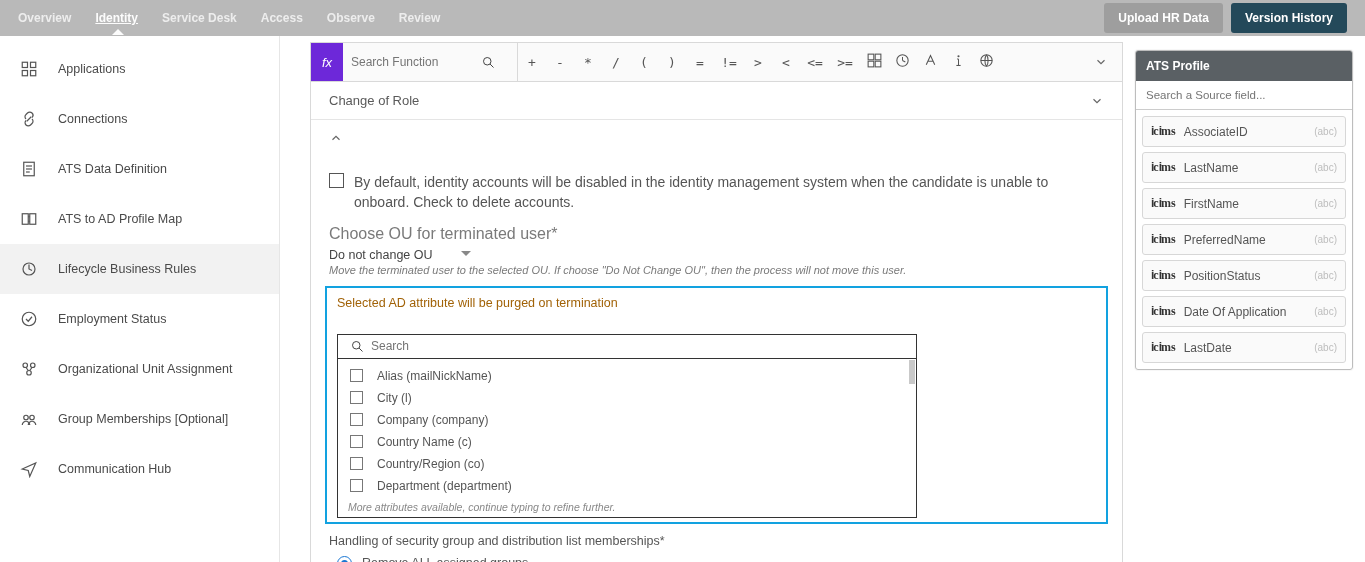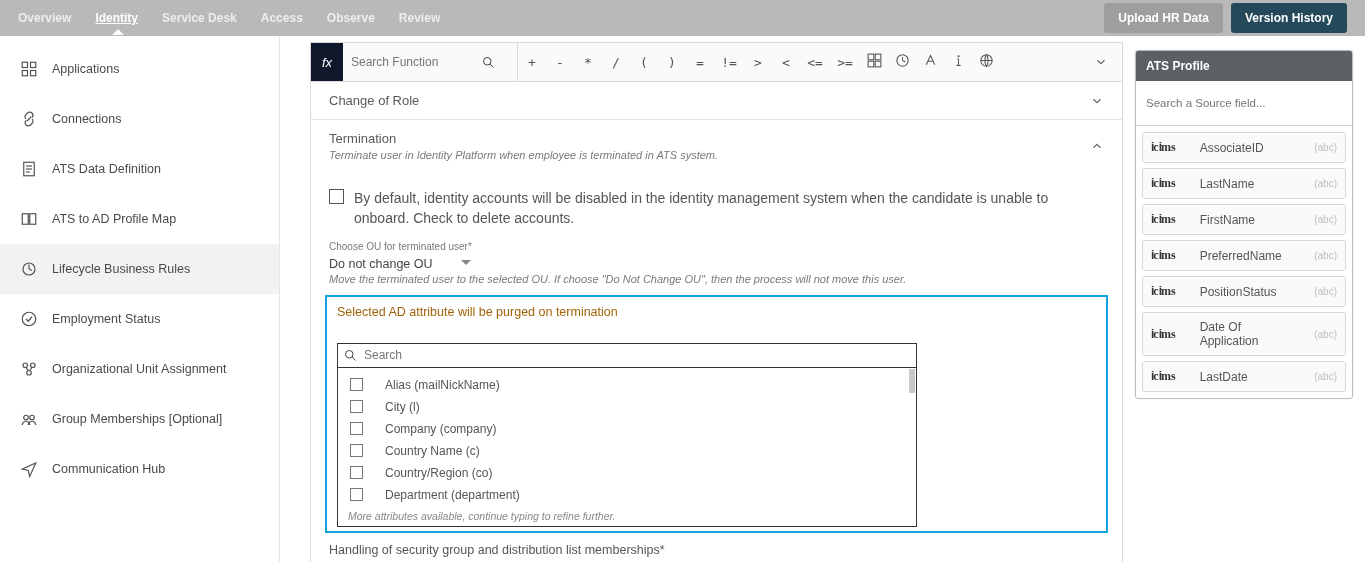--- a/index.html
+++ b/index.html
@@ -12,70 +12,70 @@
   .topnav .tab.active-sub { opacity: .97; position: relative; text-decoration: underline; }
   .topnav .tab.active-sub::after { content:''; position:absolute; left: 40%; bottom:-10px; border:6px solid transparent; border-bottom-color:#fff; }
   .topnav .spacer { flex: 1; }
   .topbtn { font-size: 12px; font-weight: 600; padding: 8px 14px; border-radius: 3px; border: none; cursor: pointer; text-align: center; }
   .btn-grey { background: #9e9e9e; color: #fff; margin-right: 8px; }
   .btn-dark { background: #24495a; color: #fff; }
 
   
   .body { display: flex; height: calc(562px - 36px); }
   .sidebar { width: 280px; border-right: 1px solid #e6e6e6; padding-top: 8px; overflow-y: auto; }
-  .sidebar-item { display: flex; align-items: center; gap: 14px; padding: 16px 20px; font-size: 12.5px; color: #4a4a4a; cursor: pointer; }
+  .sidebar-item { display: flex; align-items: center; gap: 20px; padding: 16px 20px; font-size: 12.5px; color: #4a4a4a; cursor: pointer; }
   .sidebar-item.selected { background: #f2f2f2; }
   .sidebar-item .icon { width: 18px; height: 18px; display:inline-flex; align-items:center; justify-content:center; color:#555;}
   .sidebar-item svg { width: 18px; height: 18px; stroke:#555; fill:none; stroke-width:1.6;}
 
   .main { flex: 1; overflow-y: auto; padding: 0 12px 20px 30px; position:relative;}
   .toolbar { display:flex; align-items:center; height:40px; border:1px solid #d9d9d9; background:#fafafa; margin-top:6px;}
-  .fx { width:32px; height:100%; background:#0f172a; color:#fff; font-style:italic; font-size:13px; display:flex;align-items:center;justify-content:center;}
+  .fx { width:32px; height:100%; background:#6d28d9; color:#fff; font-style:italic; font-size:13px; display:flex;align-items:center;justify-content:center;}
   .fn-search { flex: 0 0 175px; display:flex; align-items:center; border-right:1px solid #d9d9d9; padding:0 8px; height:100%;}
   .fn-search input { border:none; outline:none; font-size:12px; width: 130px; background:transparent;}
   .search-svg{width:15px;height:15px;stroke:#444;fill:none;stroke-width:1.6;}
   .ops { display:flex; align-items:center; gap:0; height:100%;}
   .op { width:28px; text-align:center; font-size:13px; color:#555; font-family:monospace; cursor:pointer;}
   .op.wide{width:30px;}
   .op.svg svg{width:17px;height:17px;stroke:#555;fill:none;stroke-width:1.5;}
   .chev-wrap{flex:1;display:flex;justify-content:flex-end;padding-right:14px;}
   .chev{ width:14px;height:14px; stroke:#666;fill:none;stroke-width:2;}
 
   .acc-wrap{border:1px solid #d9d9d9;border-top:none;}
   .acc-head{display:flex;justify-content:space-between;align-items:center;padding:11px 18px;font-size:13px;color:#5a5a5a;border-bottom:1px solid #e5e5e5;cursor:pointer;}
   .acc-sub{font-size:11px;color:#7a7a7a;font-style:italic;margin-top:3px;}
   .acc-body{padding:8px 18px 16px 18px;}
   .chk-row{display:flex;gap:10px;align-items:flex-start;margin:8px 0 12px 0;}
   .chkbox{width:15px;height:15px;border:1.8px solid #555;margin-top:1px;flex-shrink:0;cursor:pointer;}
   .chk-text{font-size:14px;color:#555;line-height:1.45;}
-  .field-label{font-size:10px;color:#7a7a7a;}
+  .field-label{font-size:16px;color:#7a7a7a;}
   .select-mock{display:inline-flex;align-items:center;gap:28px;font-size:12.5px;color:#444;margin:5px 0 2px 0;cursor:pointer;}
   .caret{display:inline-block;border:5px solid transparent;border-top-color:#888;margin-top:3px;}
   .help-i{font-size:11px;color:#7a7a7a;font-style:italic;}
   .hl-box{border:2.5px solid #12a2e0;margin:10px -4px 10px -4px;padding:8px 10px 4px 10px;}
   .hl-title{font-size:12.5px;color:#a16207;margin-bottom:24px;}
-  .srch-box{border:1px solid #333;display:flex;align-items:center;padding:4px 5px;gap:6px;width:580px;}
+  .srch-box{border:1px solid #333;display:flex;align-items:center;padding:4px 12px;gap:6px;width:580px;}
   .srch-box input{border:none;outline:none;font-size:12px;flex:1;}
   .attr-list{border:1px solid #333;border-top:none;width:580px;padding:6px 0 2px 0;position:relative;}
-  .attr-row{display:flex;align-items:center;gap:22px;padding:4px 12px;font-size:12px;color:#555;}
+  .attr-row{display:flex;align-items:center;gap:14px;padding:4px 12px;font-size:12px;color:#555;}
   .attr-row .cb{width:13px;height:13px;border:1.5px solid #777;flex-shrink:0;cursor:pointer;}
   .more-hint{font-size:10.5px;color:#888;font-style:italic;padding:4px 10px 2px 10px;}
   .scroll-stub{position:absolute;right:1px;top:1px;width:6px;height:24px;background:#c9c9c9;}
   .sec-label{font-size:12.5px;color:#555;margin:8px 0;}
   .radio-row{display:flex;align-items:center;gap:10px;font-size:12.5px;color:#555;margin:6px 0 6px 8px;}
   .radio{width:15px;height:15px;border:1.8px solid #666;border-radius:50%;position:relative;cursor:pointer;}
   .radio.sel{border-color:#1976d2;}
   .radio.sel::after{content:'';position:absolute;inset:3px;background:#1976d2;border-radius:50%;}
 
   .right-panel{width:230px;padding:14px 12px 0 0;}
   .panel{border:1px solid #bdbdbd;border-radius:3px;overflow:hidden;box-shadow:0 0 0 1px rgba(0,0,0,.03);}
   .panel-head{background:#5a6064;color:#fff;font-size:12px;font-weight:600;padding:8px 10px;}
-  .panel-srch{width:100%;border:none;border-bottom:1px solid #ccc;padding:16px 10px;font-size:11.5px;outline:none;}
+  .panel-srch{width:100%;border:none;border-bottom:1px solid #ccc;padding:8px 10px;font-size:11.5px;outline:none;}
   .field-list{padding:6px;display:flex;flex-direction:column;gap:5px;}
-  .field-card{border:1px solid #d7d7d7;border-radius:3px;background:#fafafa;padding:7px 8px;display:flex;align-items:center;gap:24px;font-size:12px;color:#555;cursor:pointer;}
+  .field-card{border:1px solid #d7d7d7;border-radius:3px;background:#fafafa;padding:7px 8px;display:flex;align-items:center;gap:8px;font-size:12px;color:#555;cursor:pointer;}
   .brand{font-family:Georgia,serif;font-weight:700;font-size:12px;color:#333;}
   .brand .dot{letter-spacing:-1px;}
   .type-tag{margin-left:auto;font-size:10px;color:#bdbdbd;}
 </style>
 </head>
 <body>
 
 <div class="topnav">
   <div class="tabs" id="top-tabs">
       <div class="tab">Overview</div>
@@ -243,24 +243,20 @@
     <div class="acc-wrap">
 
       <div class="acc-head">
         <span>Change of Role</span>
         <svg class="chev" viewBox="0 0 24 24">
             <polyline points="6 9 12 15 18 9"></polyline>
           </svg>
       </div>
 
       <div class="acc-head" style="border-bottom:none;">
-        <div>
-          <div>Termination</div>
-          <div class="acc-sub">Terminate user in Identity Platform when employee is terminated in ATS system.</div>
-        </div>
         <svg class="chev" viewBox="0 0 24 24">
             <polyline points="6 15 12 9 18 15"></polyline>
           </svg>
       </div>
       <div class="acc-body">
         <div class="chk-row">
           <div class="chkbox"></div>
           <div class="chk-text">By default, identity accounts will be disabled in the identity management system when the candidate is unable to onboard. Check to delete accounts.</div>
         </div>
         <div class="field-label">Choose OU for terminated user*</div>

